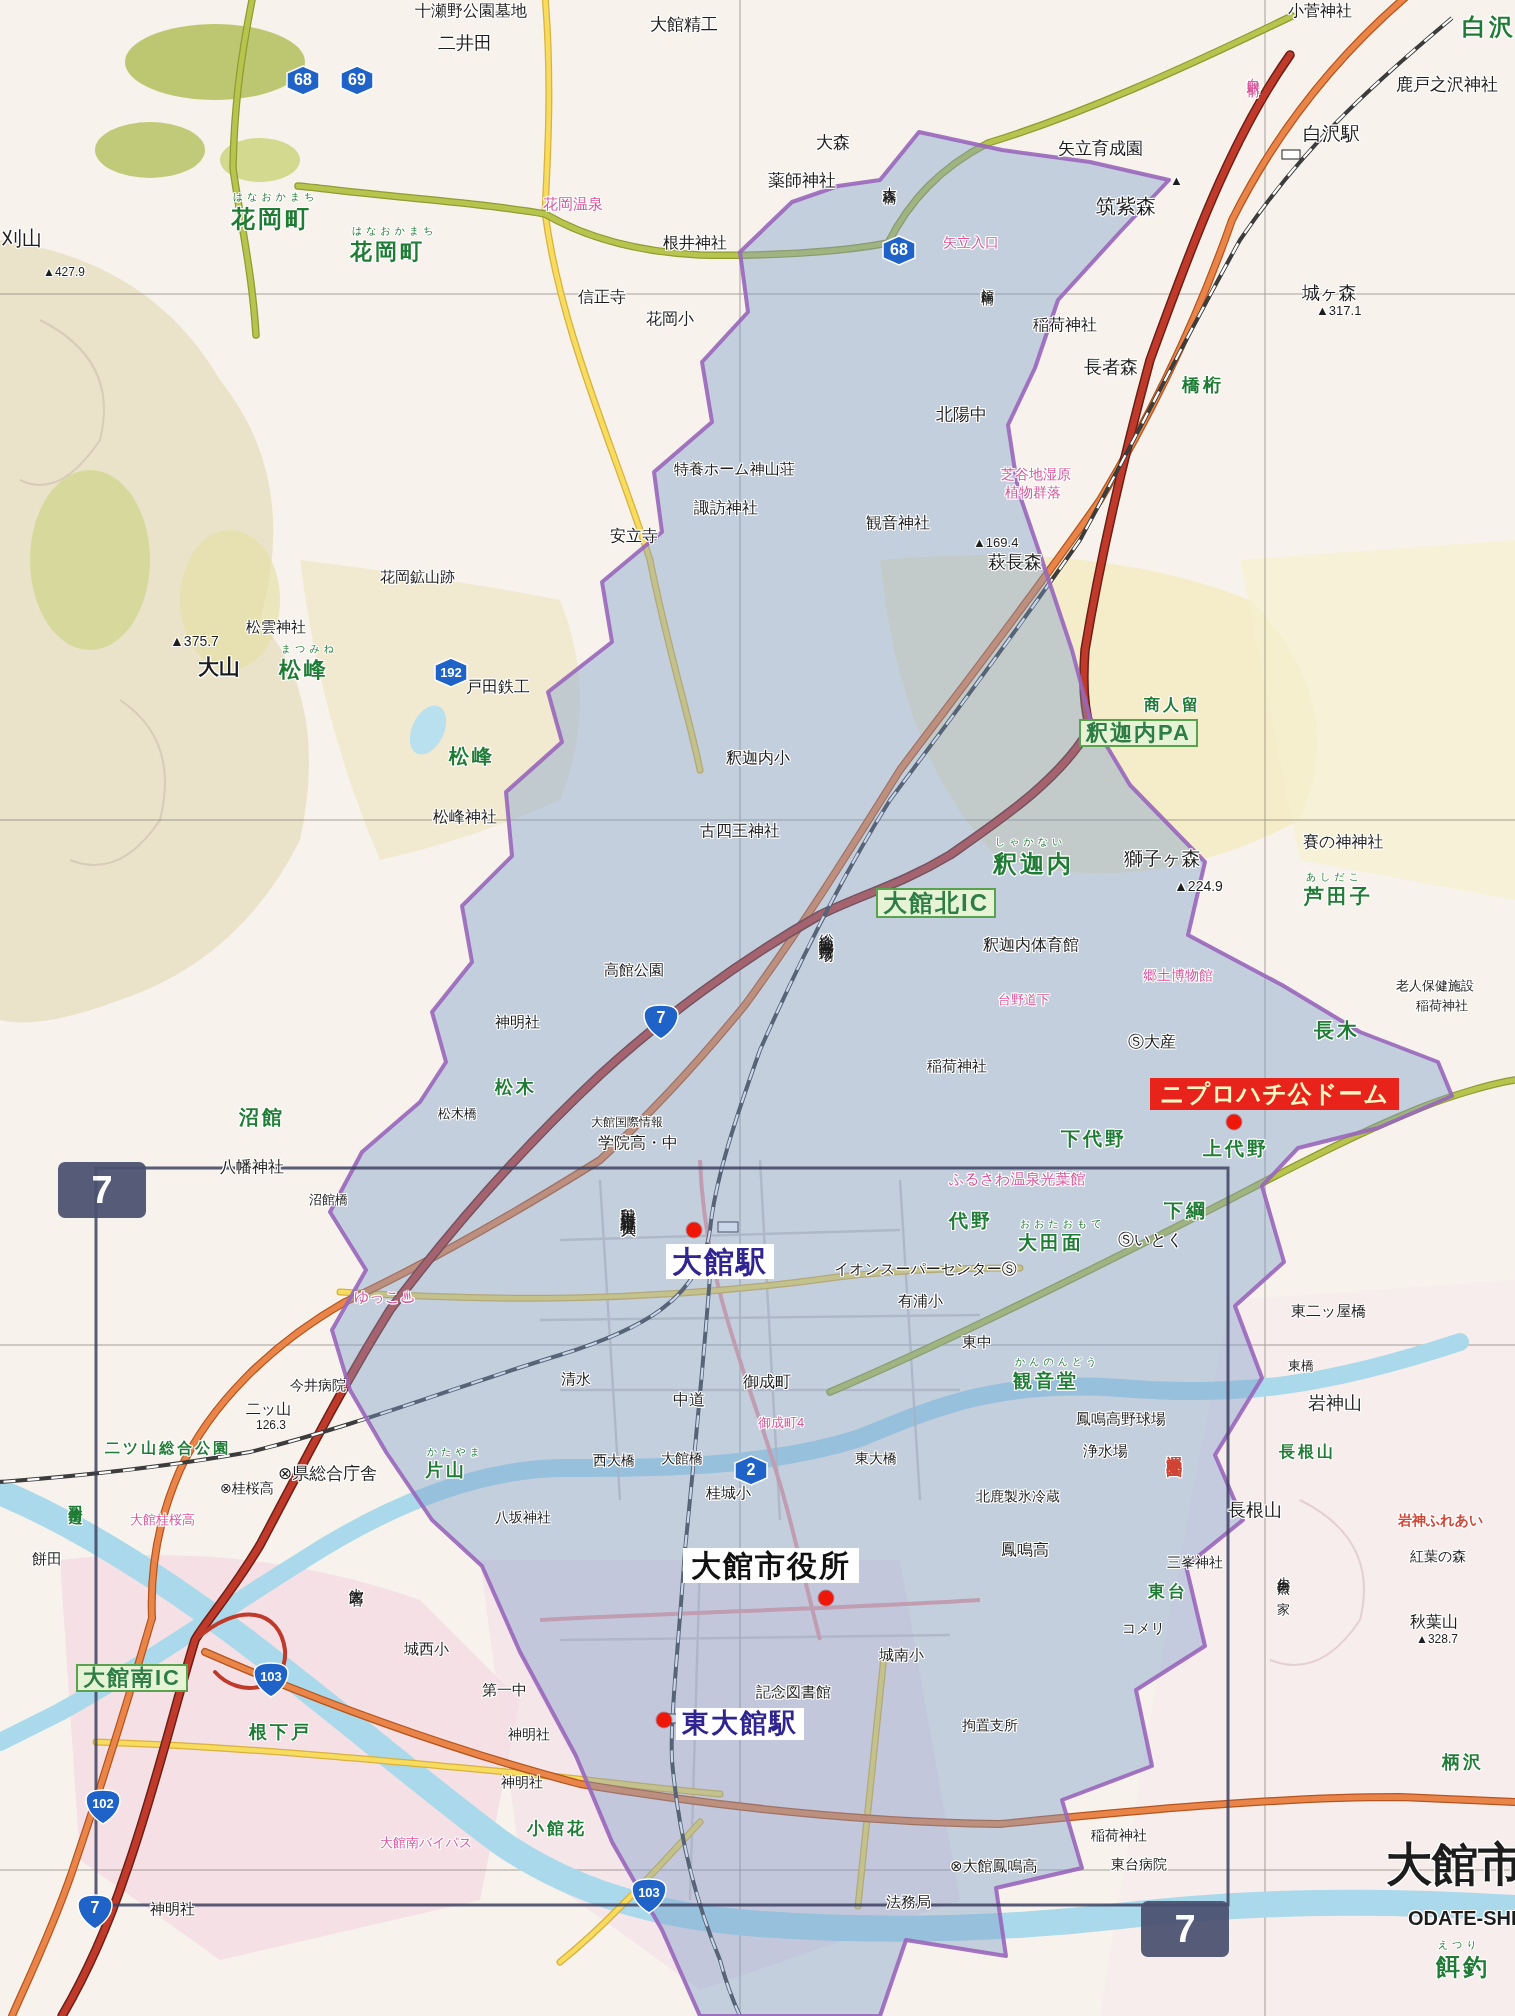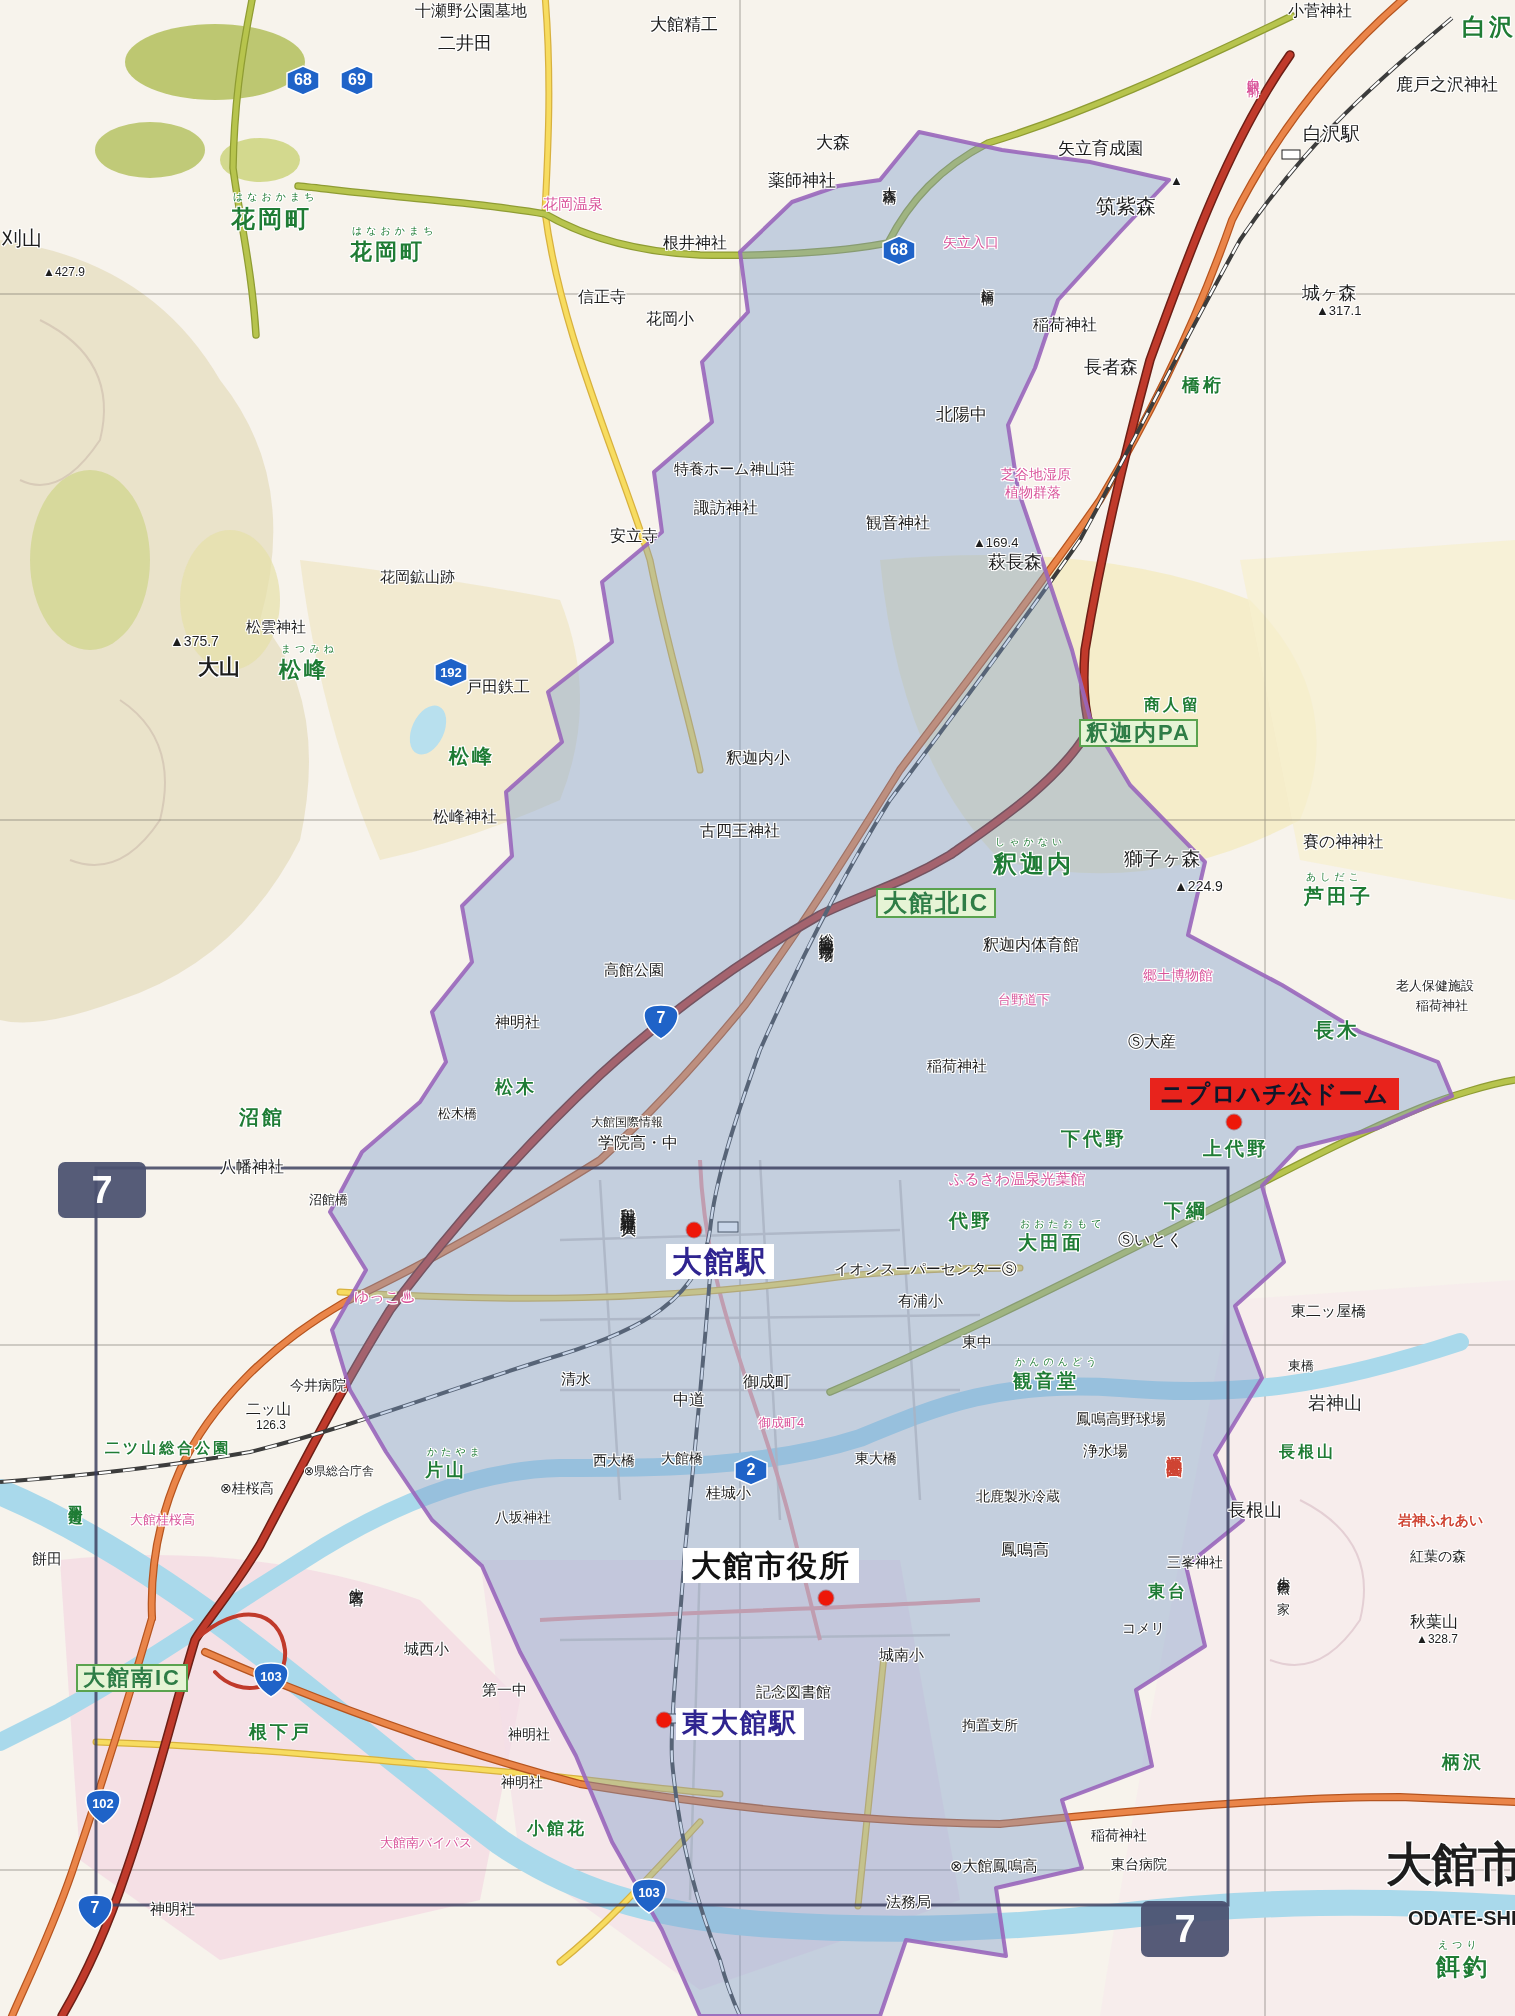--- a/index.html
+++ b/index.html
@@ -15,21 +15,21 @@
   .c-p{color:#d9549a;}
   .c-r{color:#cf4433;font-weight:bold;}
   .c-gbox{color:#2e7d46;background:#e6f4d5;border:2px solid #5aa34e;padding:0 5px;
           letter-spacing:2px;font-weight:bold;text-shadow:none;}
   .b{font-weight:bold;}
   .v{writing-mode:vertical-rl;text-orientation:upright;letter-spacing:2px;}
   .furi{position:absolute;top:-14px;left:2px;font-size:10px;letter-spacing:4px;font-weight:normal;}
   .title{position:absolute;left:575px;top:42px;background:#ffffff;color:#0e0e0e;
          font-size:60px;font-weight:bold;letter-spacing:14px;padding:6px 22px 10px;}
   .callout{position:absolute;white-space:nowrap;font-weight:bold;line-height:1.1;}
-  .red-box{background:#e8231c;color:#0f172a;padding:3px 10px;letter-spacing:1px;}
+  .red-box{background:#e8231c;color:#fef9c3;padding:3px 10px;letter-spacing:1px;}
   .station{background:#ffffff;color:#2f2490;padding:1px 6px;letter-spacing:2px;}
   .plain-box{background:#ffffff;color:#111111;padding:1px 8px;letter-spacing:2px;}
   .dot{position:absolute;width:15px;height:15px;border-radius:50%;background:#ee1708;
        transform:translate(-50%,-50%);box-shadow:0 0 0 1px rgba(140,0,0,.35);}
   .marker{position:absolute;width:88px;height:56px;background:#4a5170;color:#fff;
           font-size:38px;font-weight:bold;display:flex;align-items:center;justify-content:center;
           border-radius:7px;opacity:.93;}
   .shield{position:absolute;}
 </style>
 </head>
@@ -237,21 +237,21 @@
       <div class="lbl c-k" style="left: 598px; top: 1134px; font-size: 16px;"><span>学院高・中</span></div>
       <div class="lbl c-k" style="left: 220px; top: 1158px; font-size: 16px;"><span>八幡神社</span></div>
       <div class="lbl c-k" style="left: 309px; top: 1193px; font-size: 13px;"><span>沼館橋</span></div>
       <div class="lbl c-p" style="left: 354px; top: 1289px; font-size: 15px;"><span>ゆっこ♨</span></div>
       <div class="lbl c-k" style="left: 290px; top: 1378px; font-size: 14px;"><span>今井病院</span></div>
       <div class="lbl c-k" style="left: 246px; top: 1401px; font-size: 15px;"><span>二ッ山</span></div>
       <div class="lbl c-k" style="left: 256px; top: 1419px; font-size: 12px;"><span>126.3</span></div>
       <div class="lbl c-g" style="left: 105px; top: 1440px; font-size: 15px;"><span>二ツ山総合公園</span></div>
       <div class="lbl c-g v" style="left: 68px; top: 1494px; font-size: 14px;"><span>羽州街道</span></div>
       <div class="lbl c-k" style="left: 32px; top: 1551px; font-size: 15px;"><span>餅田</span></div>
-      <div class="lbl c-k" style="left: 304px; top: 1465px; font-size: 12px;"><span>⊗県総合庁舎</span></div>
+      <div class="lbl c-k" style="left: 278px; top: 1465px; font-size: 17px;"><span>⊗県総合庁舎</span></div>
       <div class="lbl c-k" style="left: 220px; top: 1481px; font-size: 14px;"><span>⊗桂桜高</span></div>
       <div class="lbl c-p" style="left: 130px; top: 1513px; font-size: 13px;"><span>大館桂桜高</span></div>
       <div class="lbl c-g" style="left: 425px; top: 1461px; font-size: 18px;"><span class="furi">かたやま</span><span>片山</span></div>
       <div class="lbl c-k" style="left: 495px; top: 1510px; font-size: 14px;"><span>八坂神社</span></div>
       <div class="lbl c-k" style="left: 561px; top: 1371px; font-size: 15px;"><span>清水</span></div>
       <div class="lbl c-k" style="left: 673px; top: 1391px; font-size: 16px;"><span>中道</span></div>
       <div class="lbl c-k" style="left: 743px; top: 1373px; font-size: 16px;"><span>御成町</span></div>
       <div class="lbl c-p" style="left: 758px; top: 1416px; font-size: 13px;"><span>御成町4</span></div>
       <div class="lbl c-k" style="left: 593px; top: 1453px; font-size: 14px;"><span>西大橋</span></div>
       <div class="lbl c-k" style="left: 661px; top: 1451px; font-size: 14px;"><span>大館橋</span></div>

